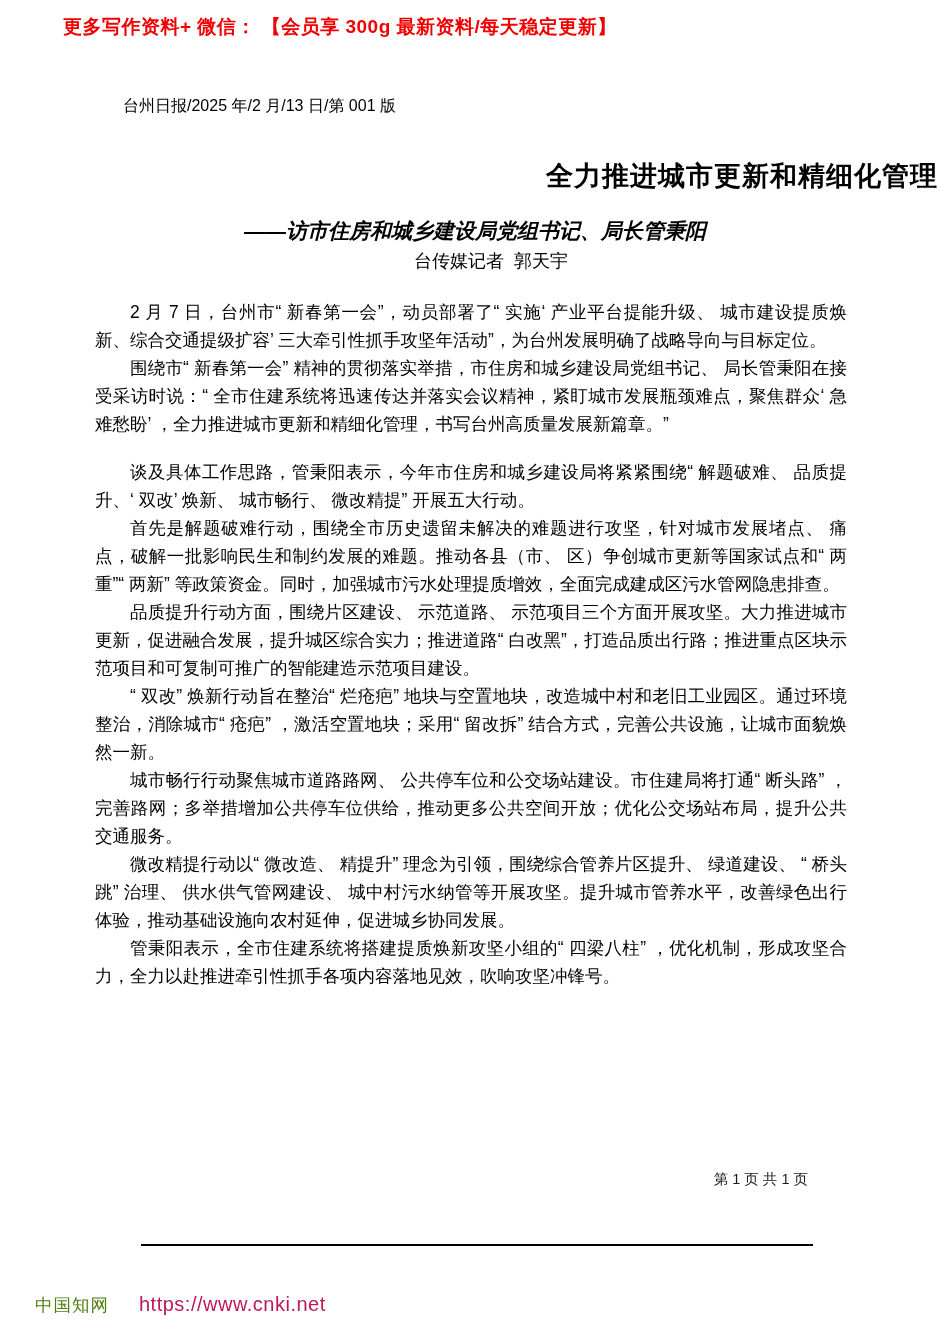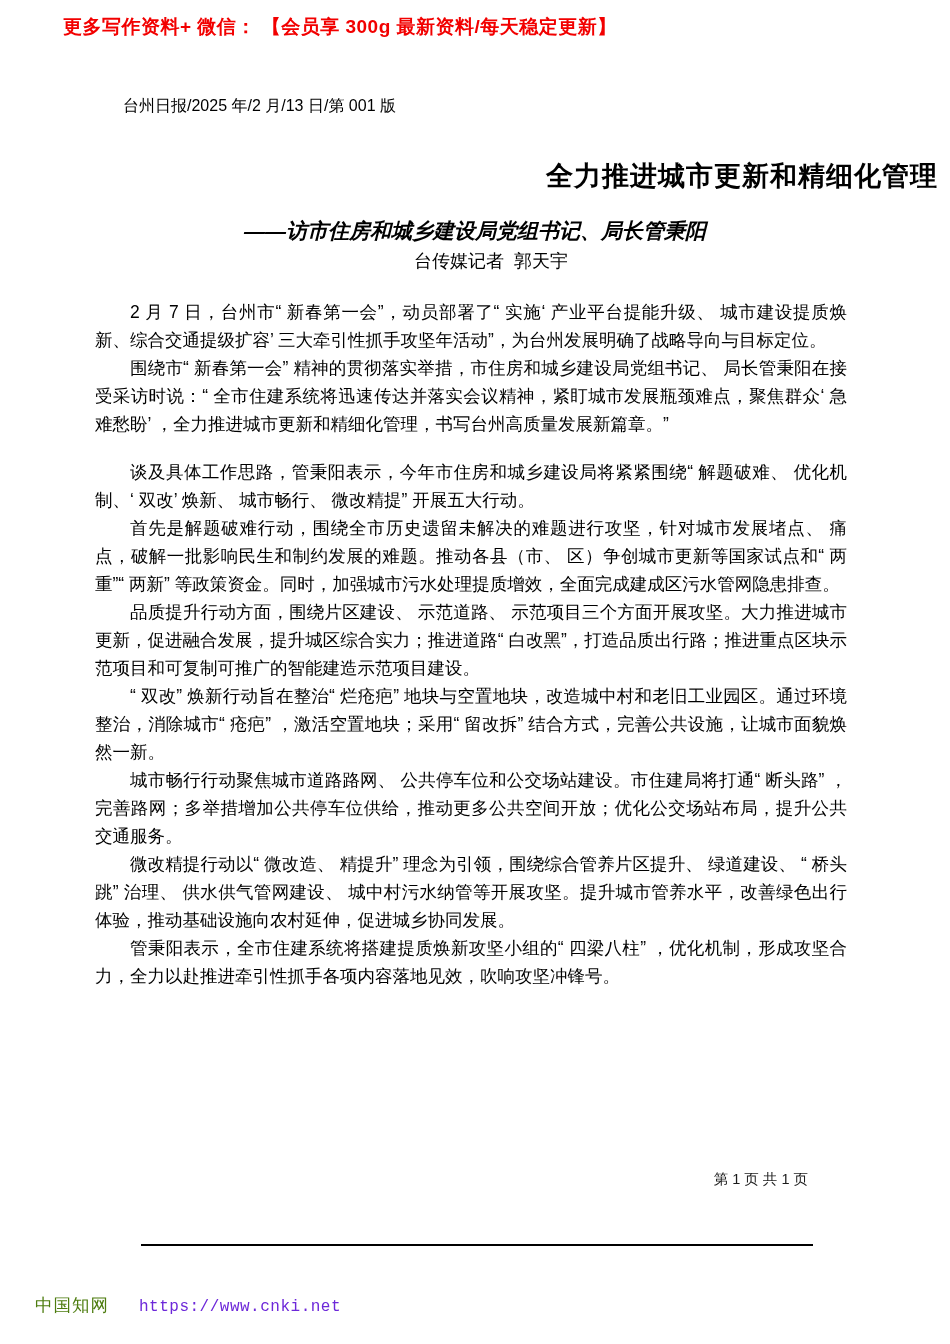--- a/index.html
+++ b/index.html
@@ -104,23 +104,23 @@
     display: flex;
     align-items: baseline;
     gap: 30px;
   }
   .watermark .site-name {
     font-size: 17.5px;
     color: #4d7c0f;
     letter-spacing: 1px;
   }
   .watermark .site-url {
-    font-family: Liberation Mono, monospace;
-    font-size: 16px;
-    color: #6d28d9;
+    font-family: Liberation Sans, sans-serif;
+    font-size: 20px;
+    color: #be185d;
     letter-spacing: 0.5px;
   }
 </style>
 </head>
 <body>
 
 <div class="page">
 
   <div class="banner" style="color: rgb(242, 0, 0);">更多写作资料+ 微信： 【会员享 300g 最新资料/每天稳定更新】</div>
 
@@ -128,21 +128,21 @@
 
   <h1 class="title">全力推进城市更新和精细化管理</h1>
 
   <h2 class="subtitle">——访市住房和城乡建设局党组书记、局长管秉阳</h2>
 
   <div class="byline">台传媒记者  郭天宇</div>
 
   <div class="article-body">
       <p class="para">2 月 7 日，台州市“ 新春第一会”，动员部署了“ 实施‘ 产业平台提能升级、 城市建设提质焕新、综合交通提级扩容’ 三大牵引性抓手攻坚年活动”，为台州发展明确了战略导向与目标定位。</p>
       <p class="para gap-after">围绕市“ 新春第一会” 精神的贯彻落实举措，市住房和城乡建设局党组书记、 局长管秉阳在接受采访时说：“ 全市住建系统将迅速传达并落实会议精神，紧盯城市发展瓶颈难点，聚焦群众‘ 急难愁盼’ ，全力推进城市更新和精细化管理，书写台州高质量发展新篇章。”</p>
-      <p class="para">谈及具体工作思路，管秉阳表示，今年市住房和城乡建设局将紧紧围绕“ 解题破难、 优化机制、‘ 双改’ 焕新、 城市畅行、 微改精提” 开展五大行动。</p>
+      <p class="para">谈及具体工作思路，管秉阳表示，今年市住房和城乡建设局将紧紧围绕“ 解题破难、 品质提升、‘ 双改’ 焕新、 城市畅行、 微改精提” 开展五大行动。</p>
       <p class="para">首先是解题破难行动，围绕全市历史遗留未解决的难题进行攻坚，针对城市发展堵点、 痛点，破解一批影响民生和制约发展的难题。推动各县（市、 区）争创城市更新等国家试点和“ 两重”“ 两新” 等政策资金。同时，加强城市污水处理提质增效，全面完成建成区污水管网隐患排查。</p>
       <p class="para">品质提升行动方面，围绕片区建设、 示范道路、 示范项目三个方面开展攻坚。大力推进城市更新，促进融合发展，提升城区综合实力；推进道路“ 白改黑”，打造品质出行路；推进重点区块示范项目和可复制可推广的智能建造示范项目建设。</p>
       <p class="para">“ 双改” 焕新行动旨在整治“ 烂疮疤” 地块与空置地块，改造城中村和老旧工业园区。通过环境整治，消除城市“ 疮疤” ，激活空置地块；采用“ 留改拆” 结合方式，完善公共设施，让城市面貌焕然一新。</p>
       <p class="para">城市畅行行动聚焦城市道路路网、 公共停车位和公交场站建设。市住建局将打通“ 断头路” ，完善路网；多举措增加公共停车位供给，推动更多公共空间开放；优化公交场站布局，提升公共交通服务。</p>
       <p class="para">微改精提行动以“ 微改造、 精提升” 理念为引领，围绕综合管养片区提升、 绿道建设、 “ 桥头跳” 治理、 供水供气管网建设、 城中村污水纳管等开展攻坚。提升城市管养水平，改善绿色出行体验，推动基础设施向农村延伸，促进城乡协同发展。</p>
       <p class="para">管秉阳表示，全市住建系统将搭建提质焕新攻坚小组的“ 四梁八柱” ，优化机制，形成攻坚合力，全力以赴推进牵引性抓手各项内容落地见效，吹响攻坚冲锋号。</p>
     </div>
 
   <div class="page-indicator">第 1 页 共 1 页</div>
 

